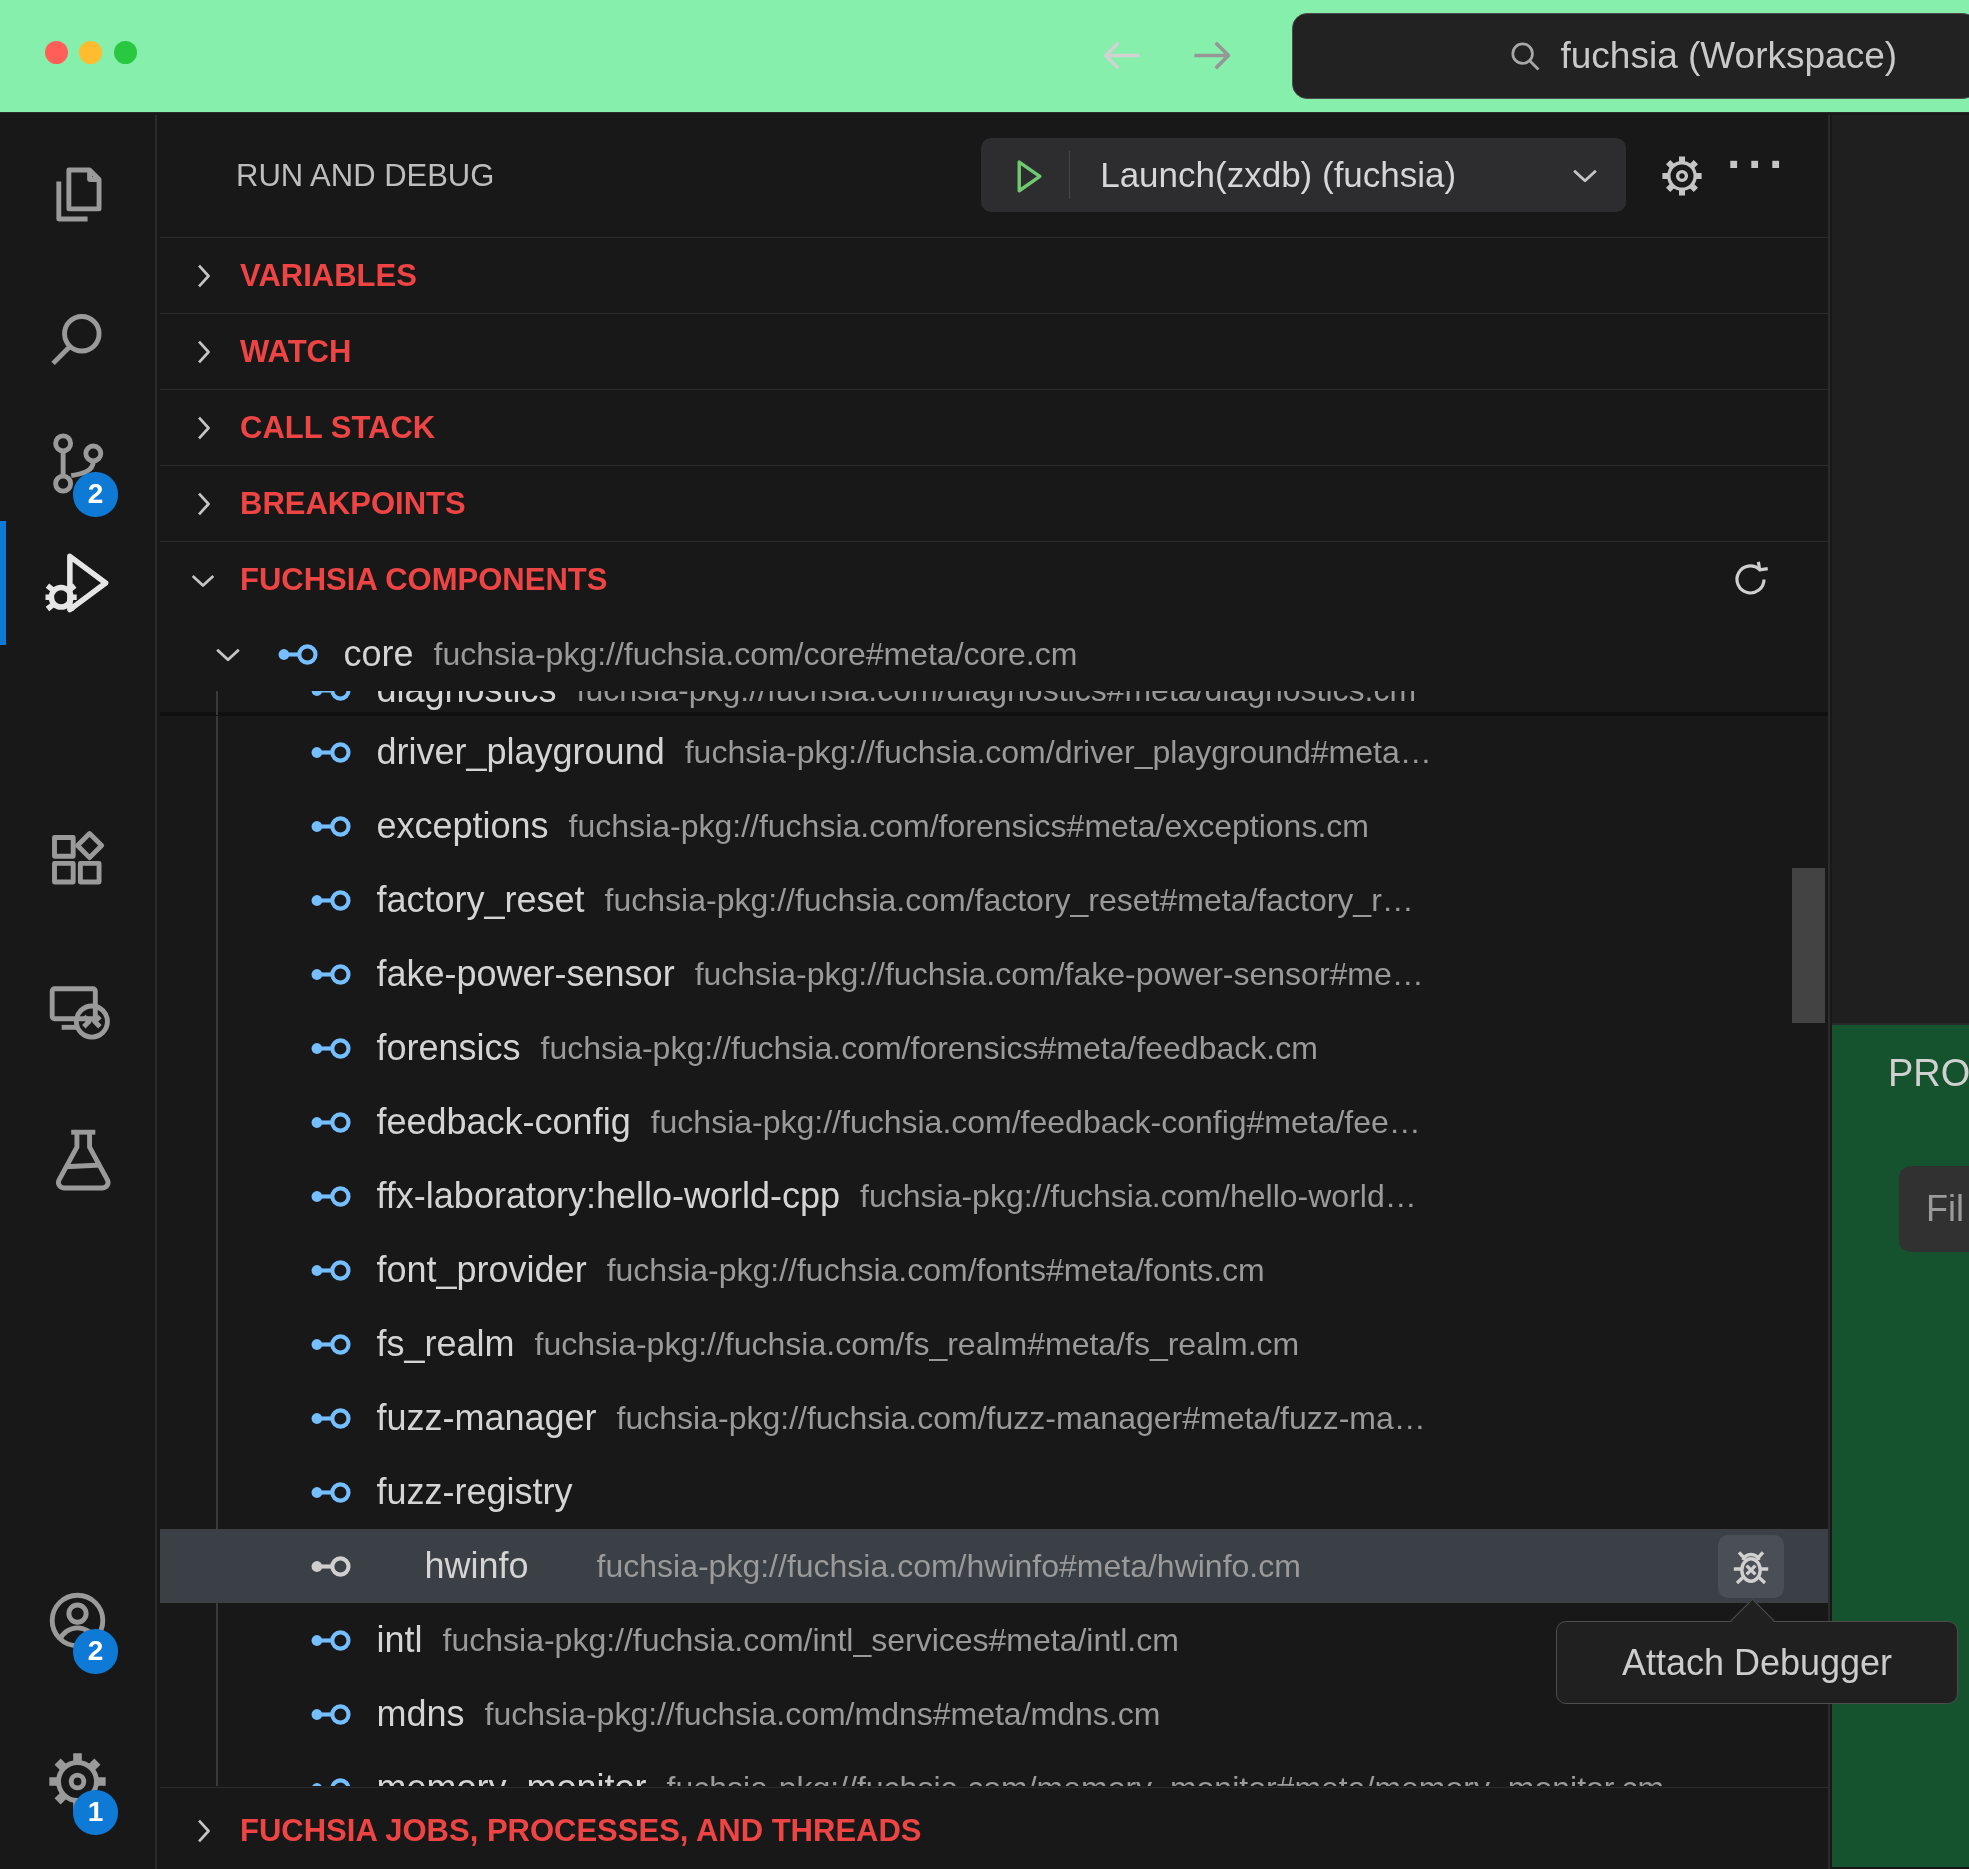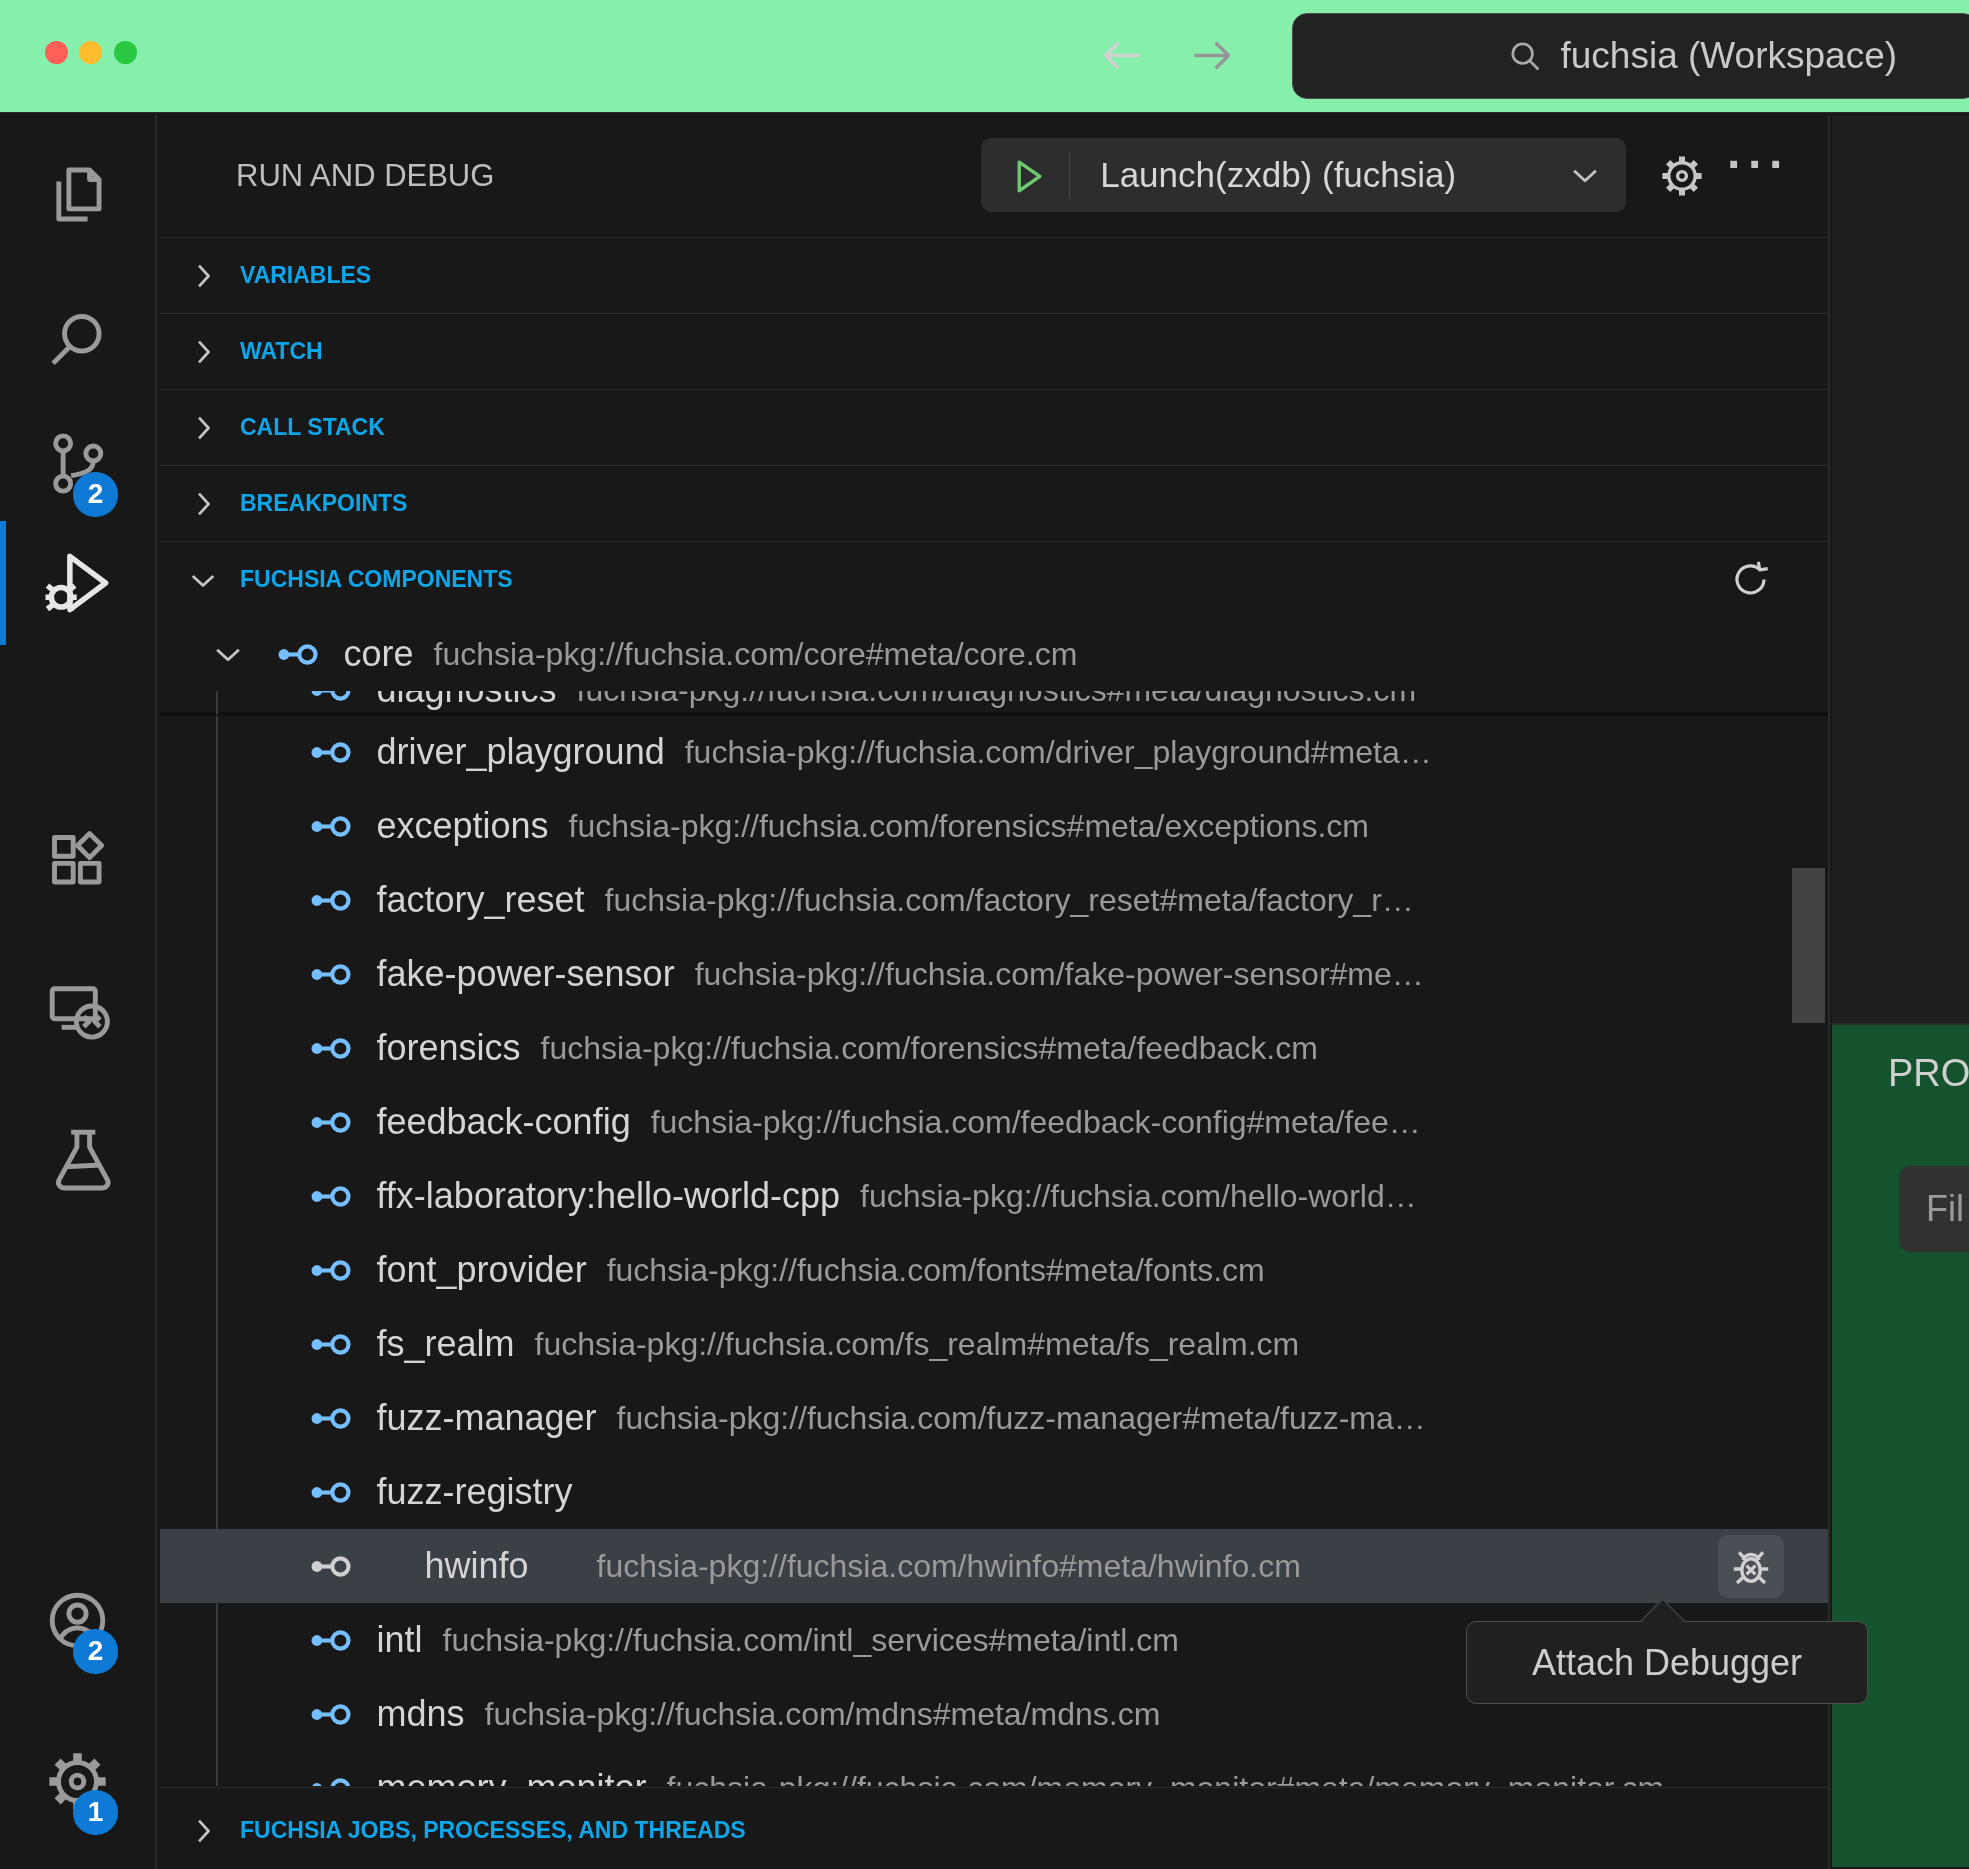--- a/index.html
+++ b/index.html
@@ -50,21 +50,21 @@
   .launch .sep { width:1.7px; height:48px; background:#47474a; margin:0 0 0 21.5px; }
   .launch-label { font-size:35px; color:#d6d6d6; margin-left:30px; white-space:nowrap; }
   .launch .chev { margin-left:auto; margin-right:21.5px; color:#c5c5c5; }
   .hdr-gear { position:absolute; left:1498px; top:37px; color:#c5c5c5; }
   .hdr-dots { position:absolute; left:1567px; top:21.5px; font-size:48px; color:#c5c5c5;
     letter-spacing:5px; font-weight:700; }
 
   .section { height:76px; border-top:1.7px solid #2b2b2b; display:flex; align-items:center;
     padding-left:24px; gap:18px; }
   .section .chev { color:#c5c5c5; flex:none; }
-  .section-label { font-size:23px; font-weight:700; color:#0ea5e9; white-space:nowrap; }
+  .section-label { font-size:31px; font-weight:700; color:#ef4444; white-space:nowrap; }
   .section.fc { position:relative; }
   .refresh-btn { position:absolute; right:55px; top:15px; width:45px; height:45px; color:#cfcfcf; }
 
   
   .tree { position:relative; height:1170px; }
   .crow { height:74px; display:flex; align-items:center; padding-left:149px; position:relative; }
   .crow .cicon { width:46px; flex:none; margin-right:21.5px; color:#75beff; }
   .crow-name { font-size:36px; color:#d4d4d4; white-space:nowrap; }
   .crow-desc { font-size:32px; color:#9a9a9a; white-space:nowrap; margin-left:20px; }
   .crow.selected { background:#3b3f46;gap:48px; }
@@ -91,21 +91,21 @@
   
   .editor { position:absolute; left:1832px; top:115px; right:0; bottom:0; }
   .editor-top { height:910px; background:#1f1f1f; border-bottom:2.5px solid #2b2b2b; }
   .panel { position:relative; background:#14532d; height:842px; }
   .panel-title { position:absolute; left:56px; top:26.5px; font-size:38px; color:#d0d0d0; white-space:nowrap; }
   .filter { position:absolute; left:67px; top:141px; width:99px; height:86px;
     background:#313131; border-radius:11.6px 0 0 11.6px; display:flex; align-items:center;
     padding-left:27px; font-size:36px; color:#9a9a9a; overflow:hidden; white-space:nowrap; }
 
   
-  .tooltip { position:absolute; left:1466px; top:1621px; width:402px; height:83px;
+  .tooltip { position:absolute; left:1556px; top:1621px; width:402px; height:83px;
     background:#202020; border:1.7px solid #4d4d4d; border-radius:10px; z-index:20;
     display:flex; align-items:center; justify-content:center; }
   .tooltip-caret { position:absolute; left:180px; top:-17.4px; width:31px; height:31px;
     background:#202020; border-left:1.7px solid #4d4d4d; border-top:1.7px solid #4d4d4d;
     transform:rotate(45deg); }
   .tooltip-label { position:relative; font-size:36px; color:#cccccc; white-space:nowrap; }
 </style>
 </head>
 <body>
 

